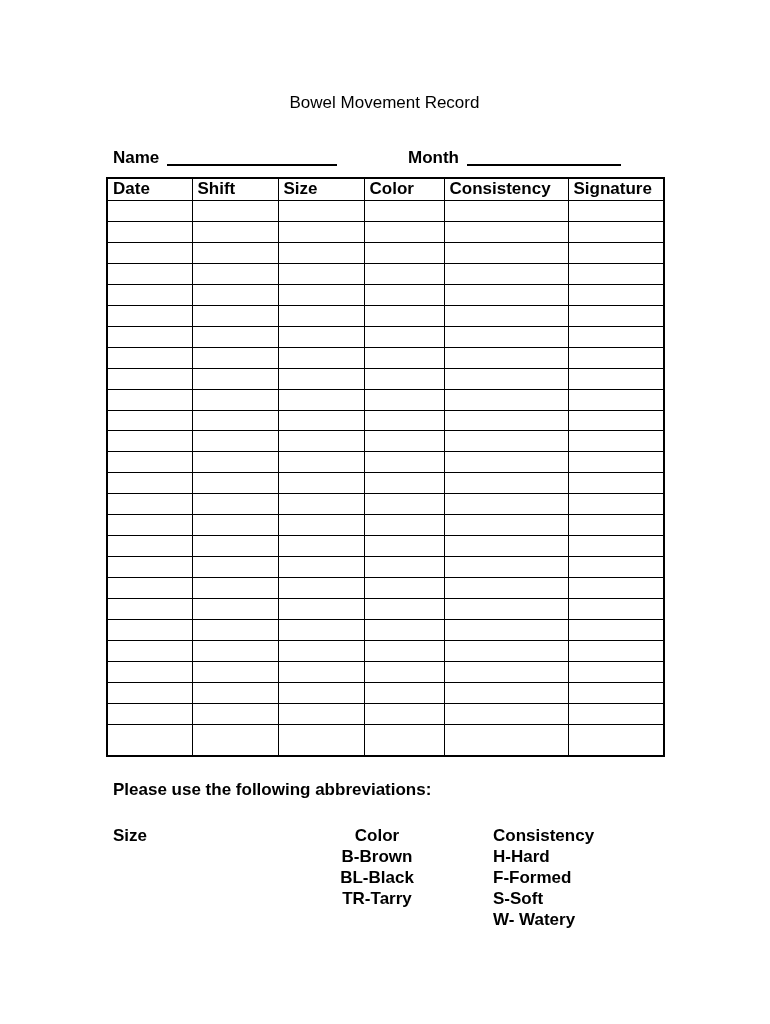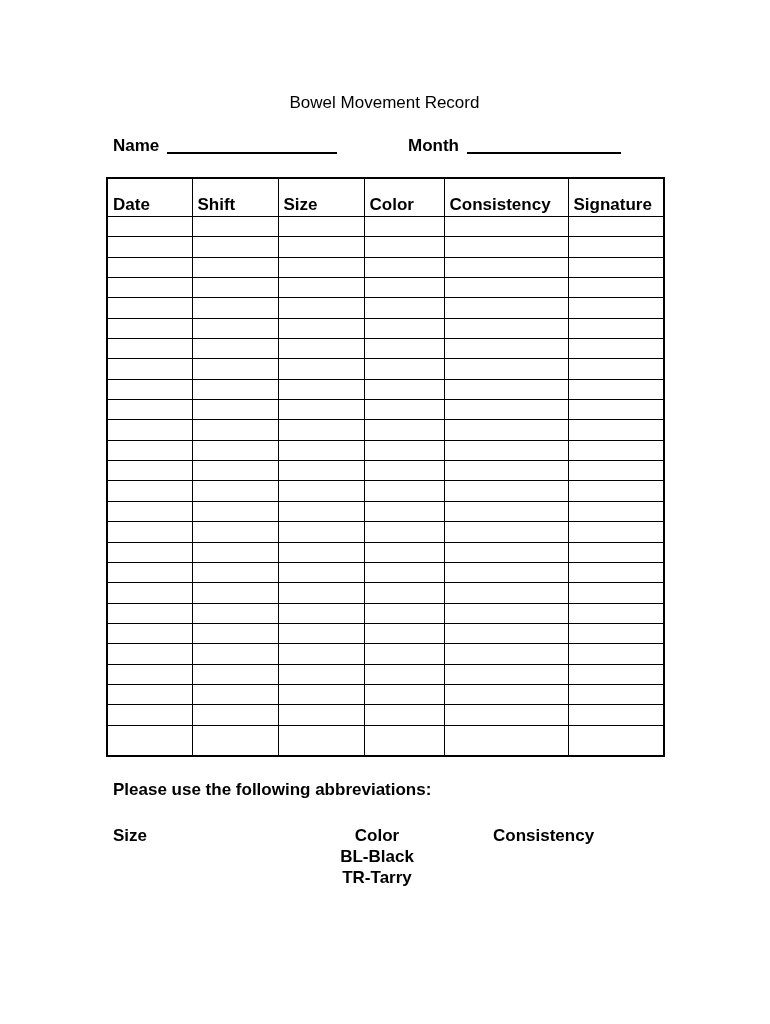--- a/index.html
+++ b/index.html
@@ -25,21 +25,21 @@
   }
   .fill-row {
     position: relative;
     margin-top: 25px;
     height: 18px;
     font-size: 17px;
     line-height: 17px;
   }
   .fill-group {
     position: absolute;
-    top: 0;
+    top: 12px;
     display: flex;
     align-items: flex-end;
     gap: 8px;
   }
   .fill-group.name  { left: 7px; }
   .fill-group.month { left: 302px; }
   .fill-line {
     display: inline-block;
     height: 4px;
     border-bottom: 2px solid #000;
@@ -56,21 +56,21 @@
   }
   table.record-table th,
   table.record-table td {
     border: 1px solid #000;
   }
   table.record-table th {
     font-size: 17px;
     font-weight: bold;
     text-align: left;
     vertical-align: middle;
-    padding: 16px 0 1px 5px;
+    padding: 0 0 1px 5px;
     height: 21px;
     white-space: nowrap;
     overflow: hidden;
   }
   .abbrev-intro {
     margin-top: 24px;
     margin-left: 7px;
     font-size: 17px;
     line-height: 17px;
   }
@@ -337,22 +337,29 @@
 
   <p class="abbrev-intro">Please use the following abbreviations:</p>
 
   <div class="abbrev-grid">
     <div class="abbrev-col col-size">
       <div>Size</div>
     </div>
     <div class="abbrev-col col-color">
       <div>Color</div>
       <div>
+          <div>B-Brown</div>
           <div>BL-Black</div>
           <div>TR-Tarry</div>
         </div>
     </div>
     <div class="abbrev-col col-consistency">
       <div>Consistency</div>
+      <div>
+          <div>H-Hard</div>
+          <div>F-Formed</div>
+          <div>S-Soft</div>
+          <div>W- Watery</div>
+        </div>
     </div>
   </div>
 
 </div>
 
 </body></html>

